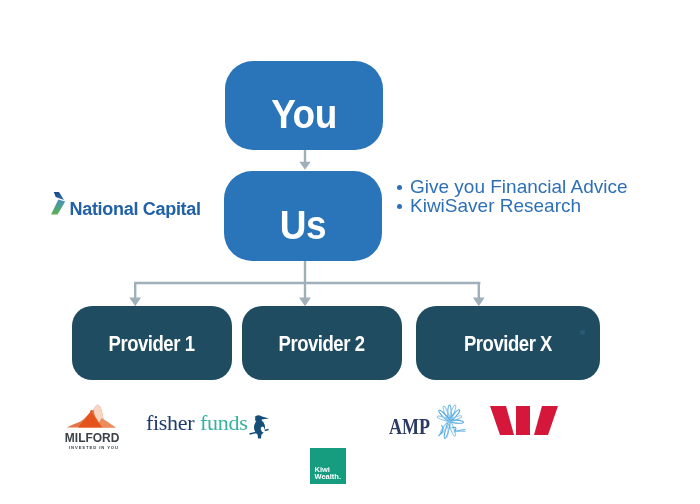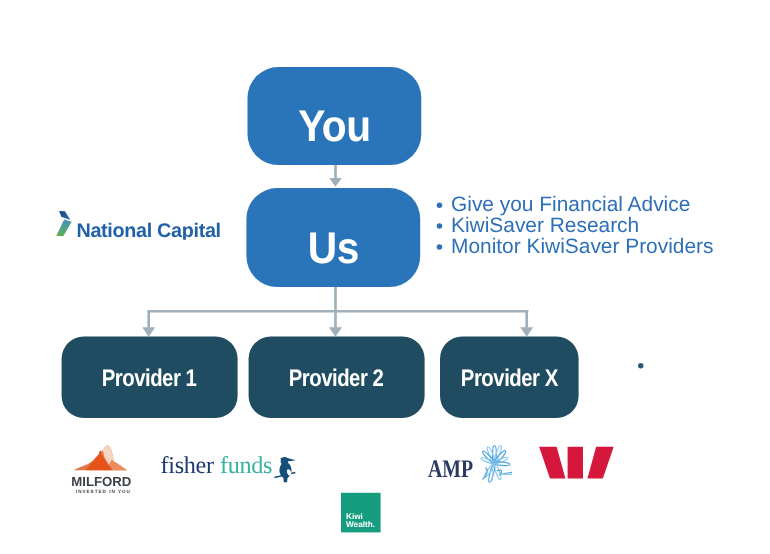--- a/index.html
+++ b/index.html
@@ -2,21 +2,21 @@
 <html><head>
 <meta charset="utf-8">
 <style>
   html,body{margin:0;padding:0;}
   body{width:700px;height:504px;background:#ffffff;position:relative;overflow:hidden;
        font-family:"Liberation Sans", sans-serif;-webkit-font-smoothing:antialiased;}
   .abs{position:absolute;}
   .bluebox{background:#2a75b9;border-radius:28px;color:#fff;font-weight:bold;
            display:flex;align-items:center;justify-content:center;letter-spacing:-0.5px;}
   .darkbox{background:#1f4c60;border-radius:20px;color:#fff;font-weight:bold;
-           display:flex;align-items:center;justify-content:center;font-size:18.5px;letter-spacing:-0.45px;padding-top:2px;}
+           display:flex;align-items:center;justify-content:center;font-size:18.5px;letter-spacing:-0.45px;padding-top:2px;margin-left:16px;}
   .bullet{color:#2e70b7;font-size:19px;}
   .sy{display:inline-block;transform:scaleY(1.18);}
   .sy2{display:inline-block;transform:scaleY(1.09);}
   .dot{width:5px;height:5px;border-radius:50%;background:#2e70b7;display:inline-block;}
 </style>
 </head>
 <body>
 
 <svg class="abs" style="left:0;top:0;" width="700" height="504" viewBox="0 0 700 504">
   <g stroke="#a0b0ba" stroke-width="2.4" fill="none">
@@ -57,30 +57,29 @@
     </defs>
     <polygon points="3.8,1.9 9,2.1 14,9.9 5.7,7" fill="url(#ncb)"></polygon>
     <polygon points="8.3,9.6 15.2,11.6 7.6,24.5 1.1,24.5" fill="url(#ncg)"></polygon>
     <text x="19.5" y="25" font-family="Liberation Sans, sans-serif" font-weight="bold" font-size="18" letter-spacing="-0.3" fill="#2161a8">National Capital</text>
   </svg>
 </div>
 
 <div class="abs bullet" style="left:397px;top:177px;line-height:19.2px;">
   <div><span class="dot" style="margin:0 8px 3px 0;"></span>Give you Financial Advice</div>
   <div><span class="dot" style="margin:0 8px 3px 0;"></span>KiwiSaver Research</div>
-  <div><span class="dot" style="margin:0 8px 3px 0;"></span>Monitor KiwiSaver Providers</div>
 </div>
 
 <div class="abs darkbox" style="left:55.5px;top:306px;width:160px;height:71.5px;">
     <span class="sy">Provider 1</span>
   </div>
 <div class="abs darkbox" style="left:225.5px;top:306px;width:160px;height:71.5px;">
     <span class="sy">Provider 2</span>
   </div>
-<div class="abs darkbox" style="left:400px;top:306px;width:126px;height:71.5px;">
+<div class="abs darkbox" style="left:400px;top:306px;width:184px;height:71.5px;">
     <span class="sy">Provider X</span>
   </div>
 
 <div class="abs" style="left:580px;top:323px;color:#2a5a74;font-size:15px;line-height:19px;">
   <div style="display:flex;">
       <span class="dot" style="background:#2a5a74;margin:7px 7px 0 0;"></span>
     </div>
 </div>
 
 <div class="abs" style="left:58px;top:400px;">

